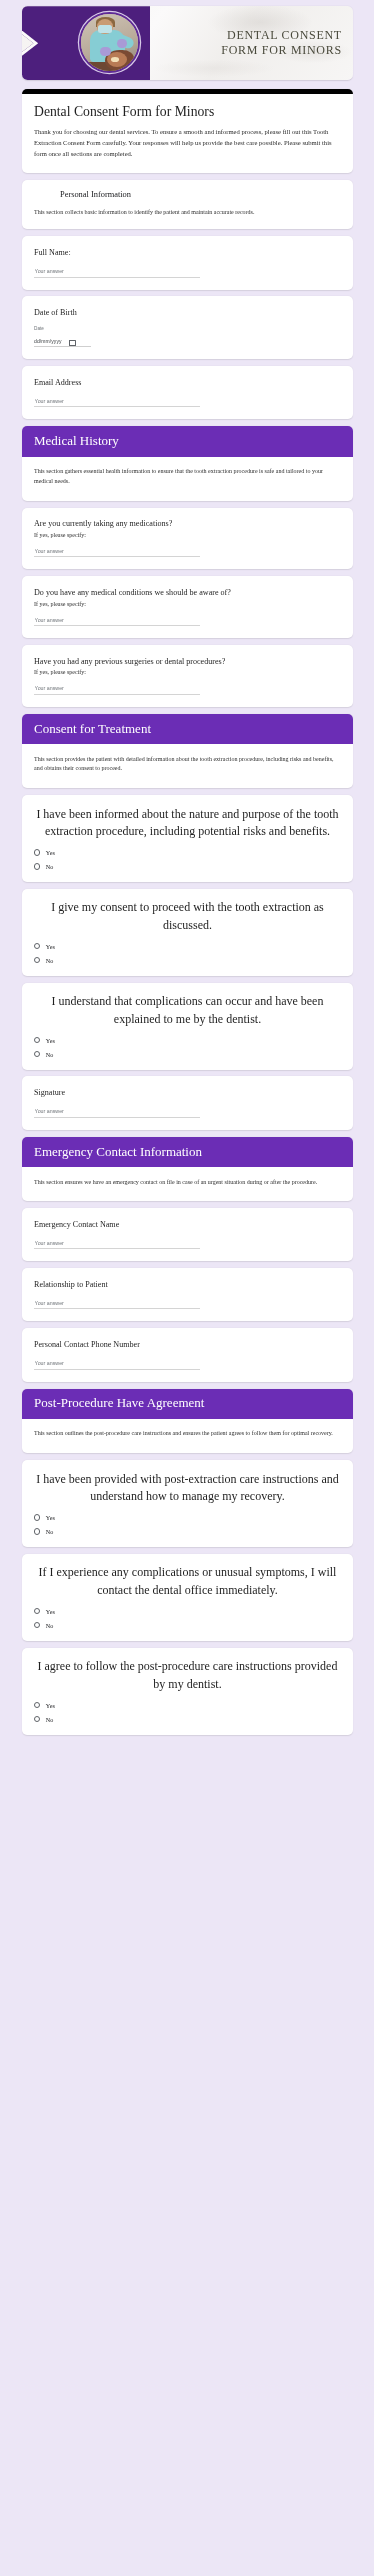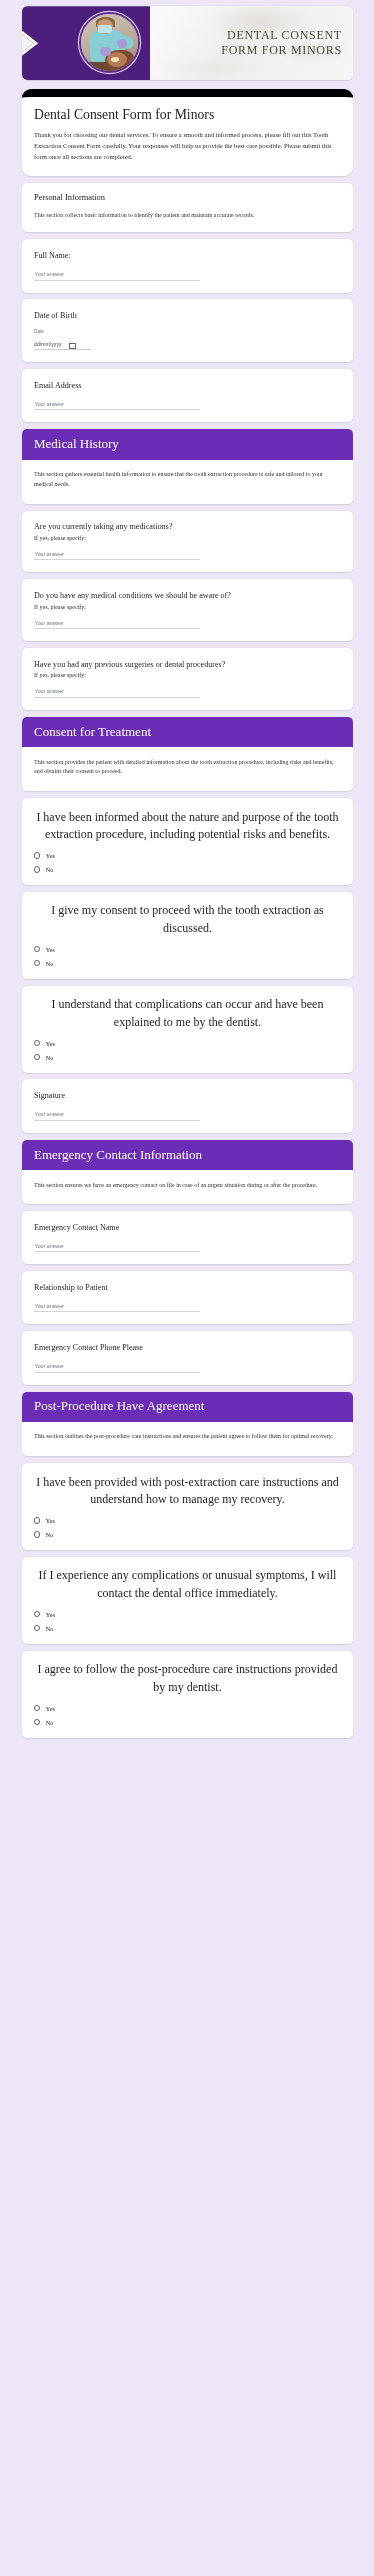--- a/index.html
+++ b/index.html
@@ -73,41 +73,42 @@
   
   .card {
     background: #ffffff;
     border-radius: 5px;
     margin-bottom: 6.9px;
     box-shadow: 0 0.6px 1.2px rgba(0,0,0,.10);
     overflow: hidden;
   }
   .card-body { padding: 10.6px 12px 12px 12px; }
 
-  .card.intro { border-top: 8px solid #000000; border-radius: 9px; }
+  .card.intro { border-top: 5px solid #000000; }
   .intro .card-body { padding: 9.4px 12px 13.7px 12px; }
 
   .form-title {
     font-size: 13.7px;
     font-weight: normal;
     color: #1f1f1f;
     line-height: 1.25;
     margin-bottom: 6.9px;
   }
   .form-desc {
     font-size: 6.6px;
     color: #2c2c2c;
     line-height: 1.62;
   }
 
   .section-title {
     font-size: 8.4px;
     font-weight: normal;
     color: #202124;
     margin-bottom: 8.1px;
+    margin-left: 26px;
   }
   .section-desc {
     font-size: 6px;
     color: #2e2e2e;
     line-height: 1.65;
   }
 
   
   .card.section-purple { padding: 0; }
   .purple-bar {
@@ -363,21 +364,21 @@
         </div>
       </div>
       <div class="card">
         <div class="card-body">
           <div class="q-label">Relationship to Patient</div>
           <input class="answer-line" type="text" placeholder="Your answer" readonly="readonly" style="">
         </div>
       </div>
       <div class="card">
         <div class="card-body">
-          <div class="q-label">Emergency Contact Phone Please</div>
+          <div class="q-label">Personal Contact Phone Number</div>
           <input class="answer-line" type="text" placeholder="Your answer" readonly="readonly" style="">
         </div>
       </div>
       <div class="card section-purple">
         <div class="purple-bar">Post-Procedure Have Agreement</div>
         <div class="purple-body">
           <p class="section-desc">This section outlines the post-procedure care instructions and ensures the patient agrees to follow them for optimal recovery.</p>
         </div>
       </div>
       <div class="card">

